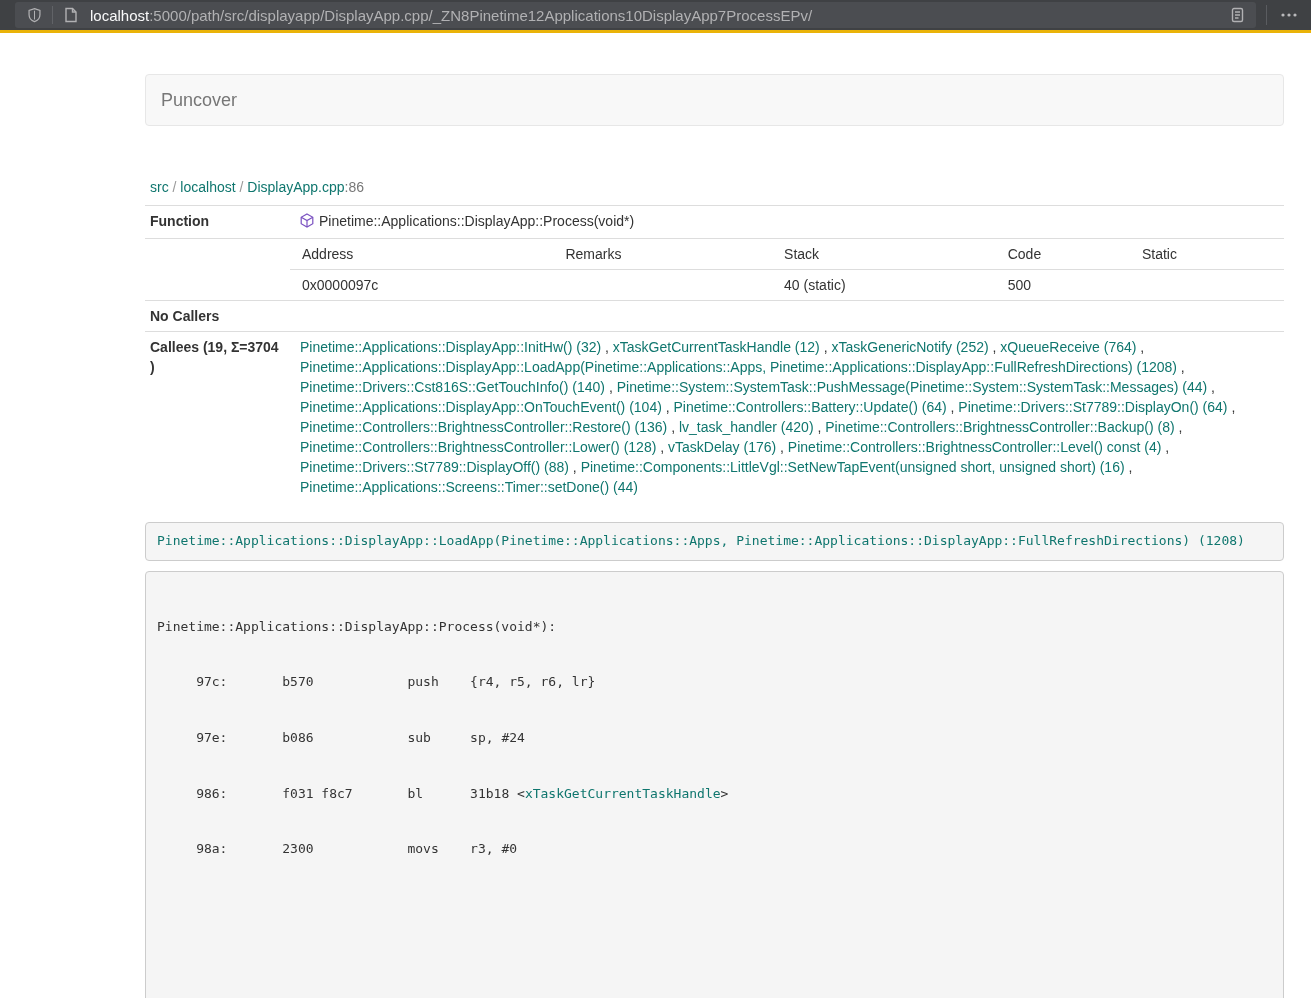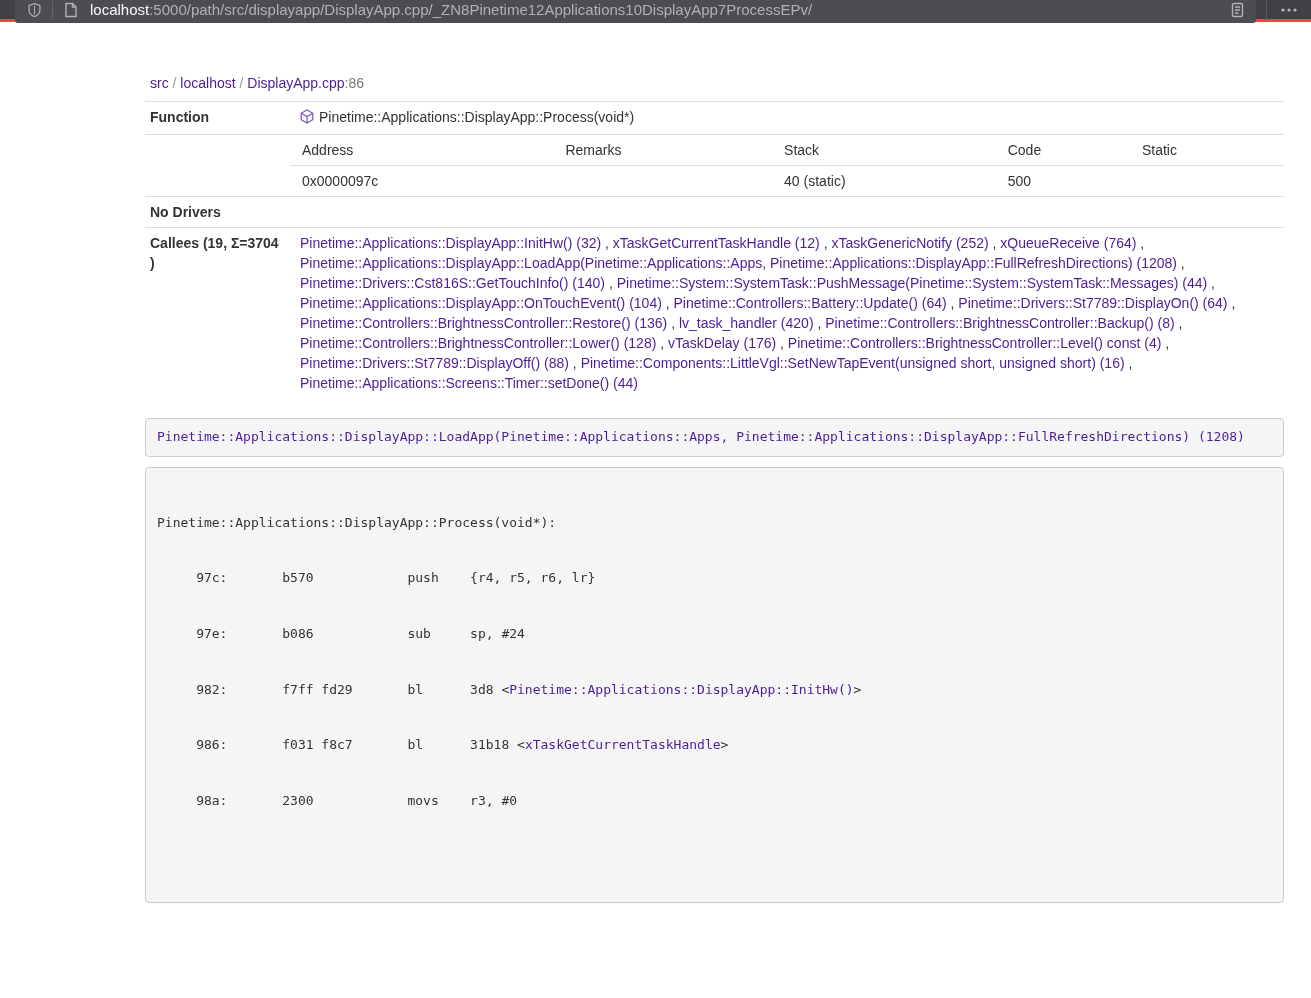--- a/index.html
+++ b/index.html
@@ -2,25 +2,25 @@
 <html><head>
 <meta charset="utf-8">
 <style>
   * { box-sizing: border-box; }
   html, body { margin:0; padding:0; }
   body {
     width:1311px; height:998px; overflow:hidden;
     background:#ffffff; color:#333;
     font-family:"Liberation Sans", sans-serif; font-size:14px;
   }
-  a { color:#4c1d95; text-decoration:none; cursor:pointer; }
+  a { color:#0f766e; text-decoration:none; cursor:pointer; }
 
   
   .browser-bar {
-    height:22px; background:#3f4144; border-bottom:3px solid #ef4444;
+    height:33px; background:#3f4144; border-bottom:3px solid #eab308;
     display:flex; align-items:center; padding:0 10px 0 15px;
   }
   .url-bar {
     flex:1; height:26px; background:#4b4d51; border-radius:3px;
     display:flex; align-items:center; padding:0 8px; min-width:0;
   }
   .chip-icon { display:inline-flex; align-items:center; justify-content:center; width:22px; height:22px; flex:0 0 auto; }
   .vsep-in { width:1px; height:18px; background:#616367; margin:0 7px; flex:0 0 auto; }
   .url-text {
     margin-left:8px; font-size:15px; color:#b1b1b3; white-space:nowrap;
@@ -107,20 +107,23 @@
     <svg width="16" height="4" viewBox="0 0 16 4">
         <circle cx="2" cy="2" r="1.6" fill="#b9b9bb"></circle>
         <circle cx="8" cy="2" r="1.6" fill="#b9b9bb"></circle>
         <circle cx="14" cy="2" r="1.6" fill="#b9b9bb"></circle>
       </svg>
   </span>
 </div>
 
 <div class="content">
 
+  <div class="site-navbar">
+    <a class="brand">Puncover</a>
+  </div>
 
   <div class="breadcrumb"><a>src</a><span class="crumb-sep"> / </span><a>localhost</a><span class="crumb-sep"> / </span><a>DisplayApp.cpp</a><span class="crumb-line">:86</span></div>
 
   <table class="symbol-table">
     <tbody>
       <tr class="bordered">
         <th>Function</th>
         <td>
           <span class="cube-icon">
             <svg width="14" height="15" viewBox="0 0 14 15">
@@ -154,37 +157,36 @@
                 <td></td>
                 <td>40 (static)</td>
                 <td>500</td>
                 <td></td>
               </tr>
             </tbody>
           </table>
         </td>
       </tr>
       <tr class="bordered">
-        <th>No Drivers</th>
+        <th>No Callers</th>
         <td></td>
       </tr>
       <tr class="bordered">
         <th>Callees (19, Σ=3704 )</th>
         <td class="callees-cell"><a>Pinetime::Applications::DisplayApp::InitHw() (32)</a><span class="sep"> , </span><a>xTaskGetCurrentTaskHandle (12)</a><span class="sep"> , </span><a>xTaskGenericNotify (252)</a><span class="sep"> , </span><a>xQueueReceive (764)</a><span class="sep"> , </span><a>Pinetime::Applications::DisplayApp::LoadApp(Pinetime::Applications::Apps, Pinetime::Applications::DisplayApp::FullRefreshDirections) (1208)</a><span class="sep"> , </span><a>Pinetime::Drivers::Cst816S::GetTouchInfo() (140)</a><span class="sep"> , </span><a>Pinetime::System::SystemTask::PushMessage(Pinetime::System::SystemTask::Messages) (44)</a><span class="sep"> , </span><a>Pinetime::Applications::DisplayApp::OnTouchEvent() (104)</a><span class="sep"> , </span><a>Pinetime::Controllers::Battery::Update() (64)</a><span class="sep"> , </span><a>Pinetime::Drivers::St7789::DisplayOn() (64)</a><span class="sep"> , </span><a>Pinetime::Controllers::BrightnessController::Restore() (136)</a><span class="sep"> , </span><a>lv_task_handler (420)</a><span class="sep"> , </span><a>Pinetime::Controllers::BrightnessController::Backup() (8)</a><span class="sep"> , </span><a>Pinetime::Controllers::BrightnessController::Lower() (128)</a><span class="sep"> , </span><a>vTaskDelay (176)</a><span class="sep"> , </span><a>Pinetime::Controllers::BrightnessController::Level() const (4)</a><span class="sep"> , </span><a>Pinetime::Drivers::St7789::DisplayOff() (88)</a><span class="sep"> , </span><a>Pinetime::Components::LittleVgl::SetNewTapEvent(unsigned short, unsigned short) (16)</a><span class="sep"> , </span><a>Pinetime::Applications::Screens::Timer::setDone() (44)</a></td>
       </tr>
     </tbody>
   </table>
 
   <div class="code-box highlight-box"><a>Pinetime::Applications::DisplayApp::LoadApp(Pinetime::Applications::Apps, Pinetime::Applications::DisplayApp::FullRefreshDirections) (1208)</a></div>
 
   <div class="code-box asm-box">
     <div class="asm-line"><span>Pinetime::Applications::DisplayApp::Process(void*):</span></div>
     <div class="asm-line"><span>     97c:	b570      	push	{r4, r5, r6, lr}</span></div>
     <div class="asm-line"><span>     97e:	b086      	sub	sp, #24</span></div>
-    <div class="asm-line"><span>     982:	f7ff fd29 	bl	3d8 &lt;</span><a>Pinetime::Applications::DisplayApp::InitHw()</a><span>&gt;</span></div>
     <div class="asm-line"><span>     986:	f031 f8c7 	bl	31b18 &lt;</span><a>xTaskGetCurrentTaskHandle</a><span>&gt;</span></div>
     <div class="asm-line"><span>     98a:	2300      	movs	r3, #0</span></div>
     
     
     
     
     
     
     
     

